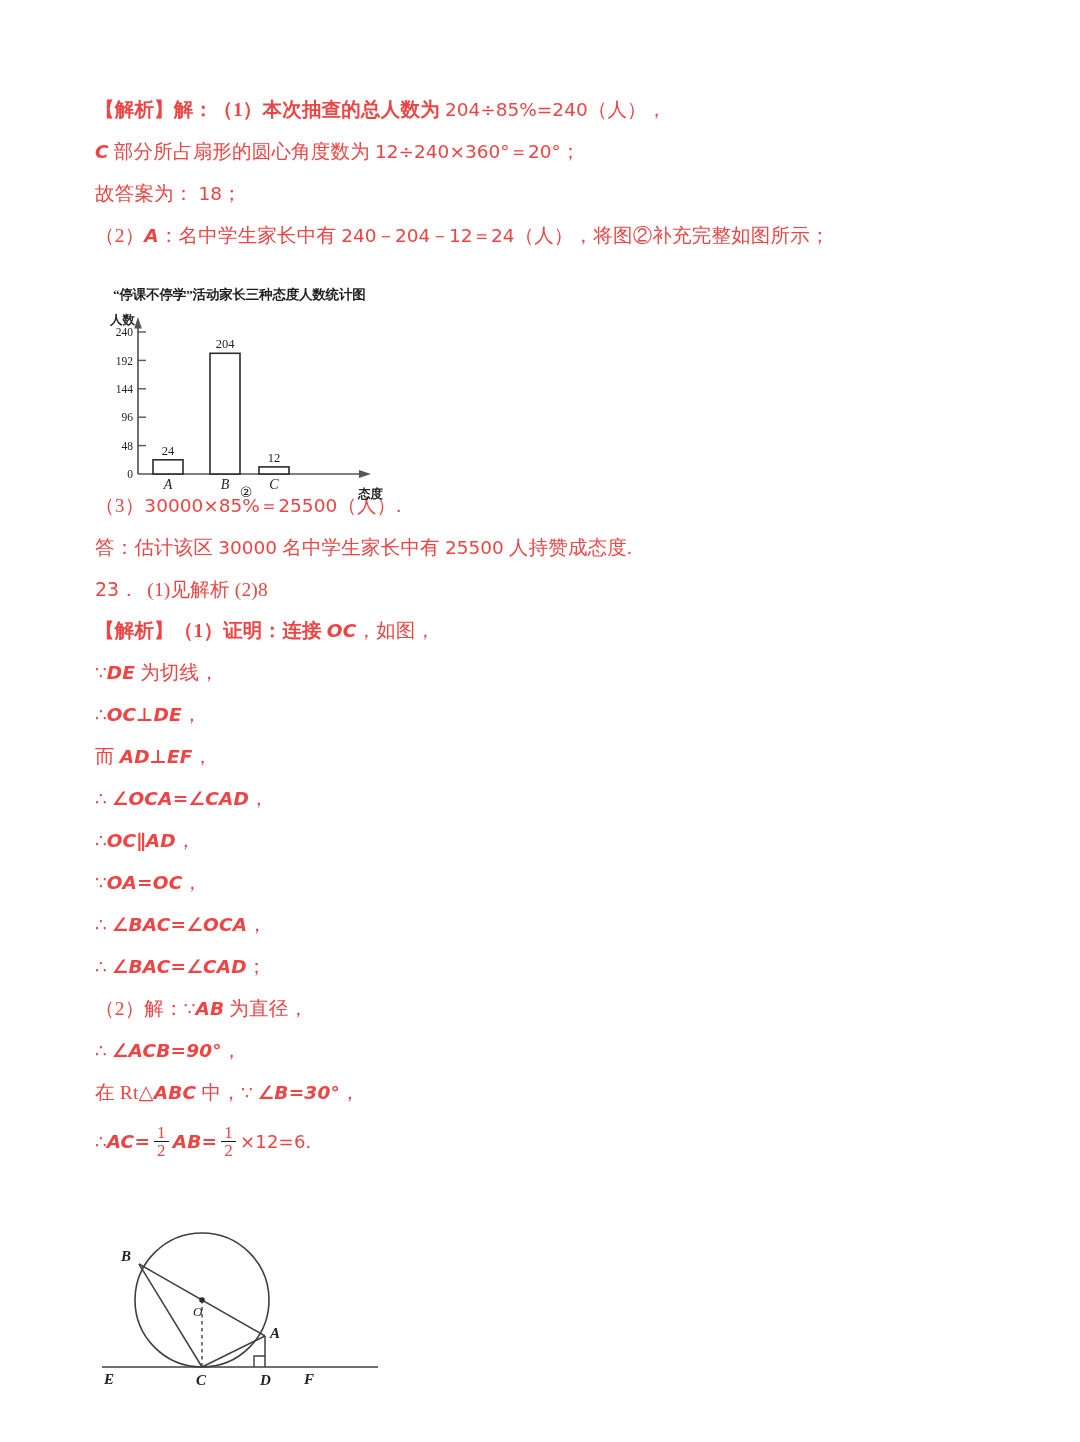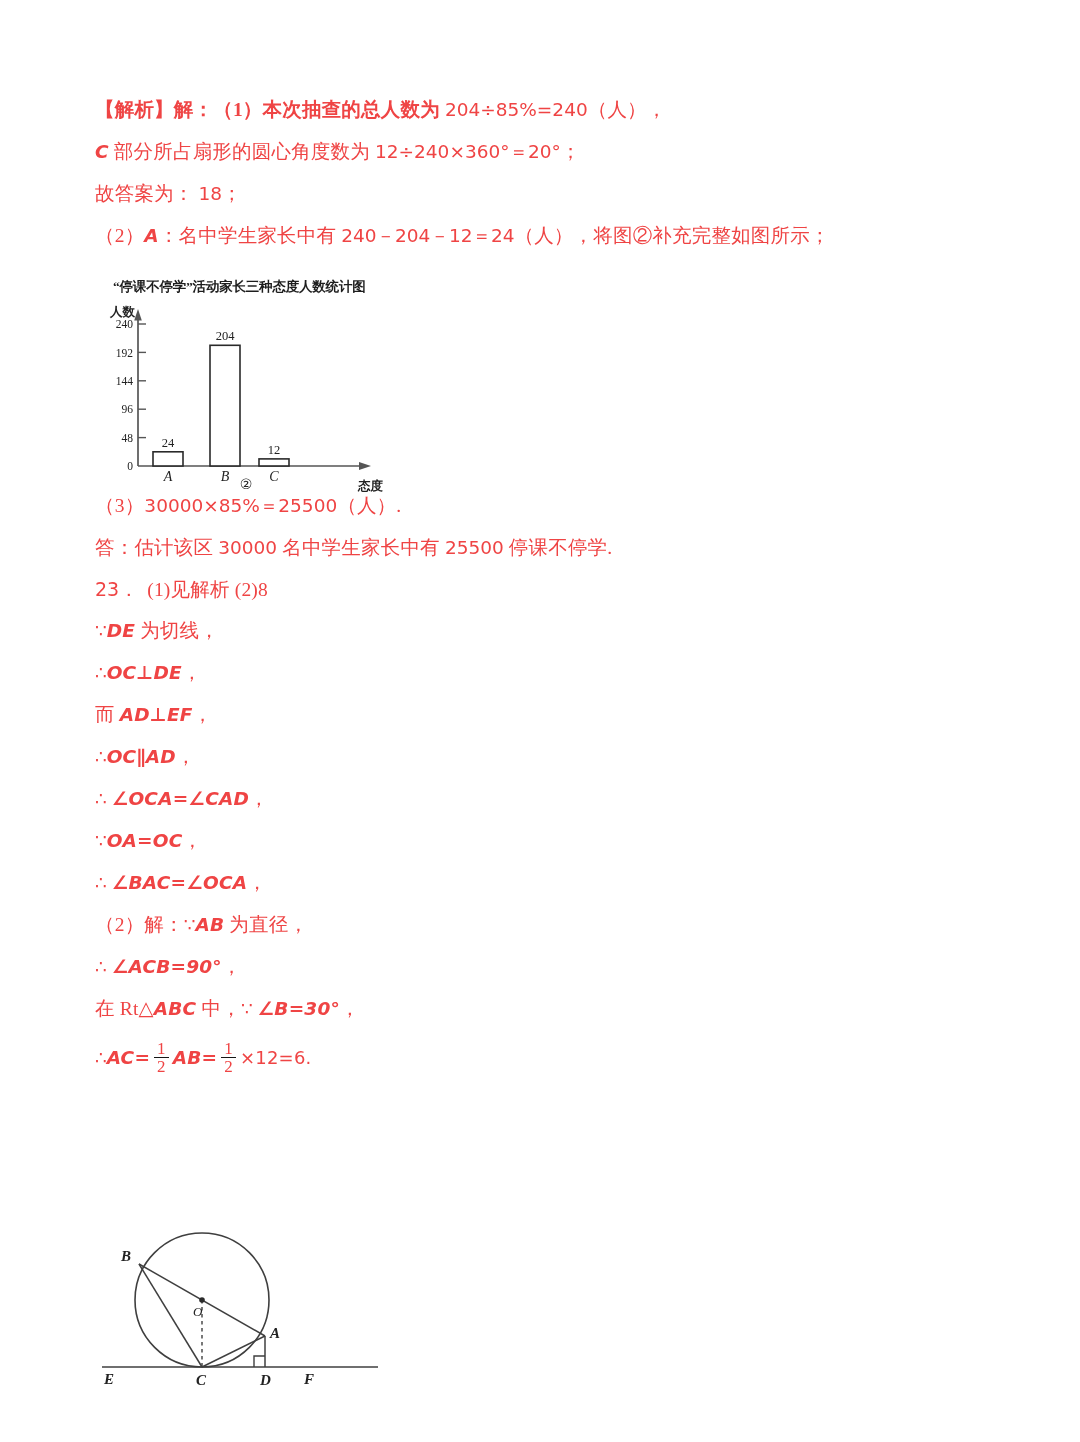--- a/index.html
+++ b/index.html
@@ -73,21 +73,21 @@
     position: relative;
     top: -1px;
   }
   .frac .n { display:block; padding: 0 3px; }
   .frac .d { display:block; padding: 0 3px; border-top: 1.3px solid #161616; }
 
   
   .chart-wrap {
     position: absolute;
     left: 105px;
-    top: 278px;
+    top: 286px;
     width: 320px;
     height: 232px;
   }
   .chart-title {
     position: absolute;
     left: 8px;
     top: 0px;
     font-family: "Liberation Serif","DejaVu Serif",serif;
     font-size: 13.5px;
     font-weight: 700;
@@ -118,39 +118,41 @@
     <p class="line"><span class="mi">C</span><span class="cn"> 部分所占扇形的圆心角度数为 </span><span class="num">12÷240×360°＝20°</span><span class="cn">；</span></p>
 
     <p class="line"><span class="cn">故答案为：</span><span class="sp"></span><span class="num">18</span><span class="cn">；</span></p>
 
     <p class="line"><span class="cn">（2）</span><span class="mi">A</span><span class="cn">：名中学生家长中有 </span><span class="num">240－204－12＝24</span><span class="cn">（人），将图②补充完整如图所示；</span></p>
 
     <div style="height:228px;"></div>
 
     <p class="line"><span class="cn">（3）</span><span class="num">30000×85%＝25500</span><span class="cn">（人）.</span></p>
 
-    <p class="line"><span class="cn">答：估计该区 </span><span class="num">30000</span><span class="cn"> 名中学生家长中有 </span><span class="num">25500</span><span class="cn"> 停课不停学.</span></p>
+    <p class="line"><span class="cn">答：估计该区 </span><span class="num">30000</span><span class="cn"> 名中学生家长中有 </span><span class="num">25500</span><span class="cn"> 人持赞成态度.</span></p>
 
     <p class="line" style="margin-bottom:21px;"><span class="num" style="font-size:19px;text-align:right;">23．</span><span class="sp2"></span><span class="cn">(1)见解析 (2)8</span></p>
 
+    <p class="line"><span class="cn bracket">【解析】（1）证明：连接 </span><span class="mi">OC</span><span class="cn">，如图，</span></p>
 
     <p class="line"><span class="sym">∵</span><span class="mi">DE</span><span class="cn"> 为切线，</span></p>
 
     <p class="line"><span class="sym">∴</span><span class="mi">OC⊥DE</span><span class="cn">，</span></p>
 
     <p class="line"><span class="cn">而 </span><span class="mi">AD⊥EF</span><span class="cn">，</span></p>
 
+    <p class="line"><span class="sym">∴</span><span class="sp"></span><span class="mi">∠OCA=∠CAD</span><span class="cn">，</span></p>
+
     <p class="line"><span class="sym">∴</span><span class="mi">OC∥AD</span><span class="cn">，</span></p>
 
-    <p class="line"><span class="sym">∴</span><span class="sp"></span><span class="mi">∠OCA=∠CAD</span><span class="cn">，</span></p>
-
     <p class="line"><span class="sym">∵</span><span class="mi">OA=OC</span><span class="cn">，</span></p>
 
     <p class="line"><span class="sym">∴</span><span class="sp"></span><span class="mi">∠BAC=∠OCA</span><span class="cn">，</span></p>
 
+    <p class="line"><span class="sym">∴</span><span class="sp"></span><span class="mi">∠BAC=∠CAD</span><span class="cn">；</span></p>
 
     <p class="line"><span class="cn">（2）解：</span><span class="sym">∵</span><span class="mi">AB</span><span class="cn"> 为直径，</span></p>
 
     <p class="line"><span class="sym">∴</span><span class="sp"></span><span class="mi">∠ACB=90°</span><span class="cn">，</span></p>
 
     <p class="line"><span class="cn">在 Rt△</span><span class="mi">ABC</span><span class="cn"> 中，</span><span class="sym">∵</span><span class="sp"></span><span class="mi">∠B=30°</span><span class="cn">，</span></p>
 
     <p class="line" style="margin-bottom:6px;"><span class="sym">∴</span><span class="mi">AC=</span><span class="frac"><span class="n">1</span><span class="d">2</span></span><span class="mi">AB=</span><span class="frac"><span class="n">1</span><span class="d">2</span></span><span class="op">×12=6.</span></p>
 
   </div>

